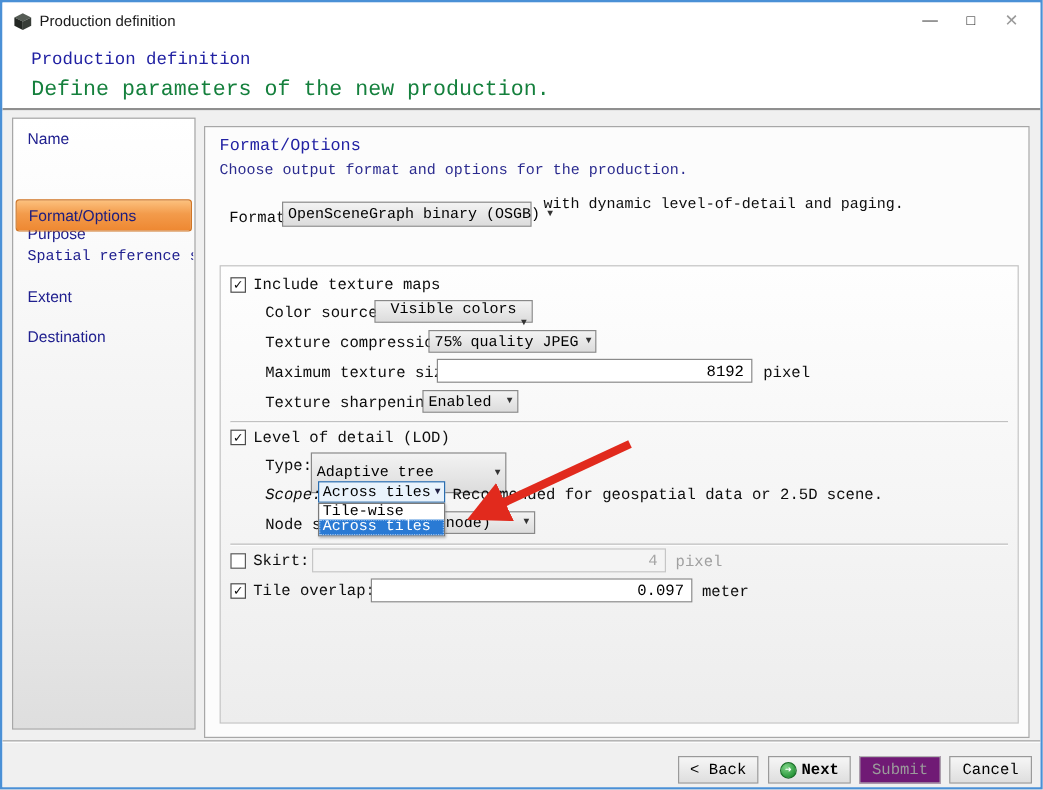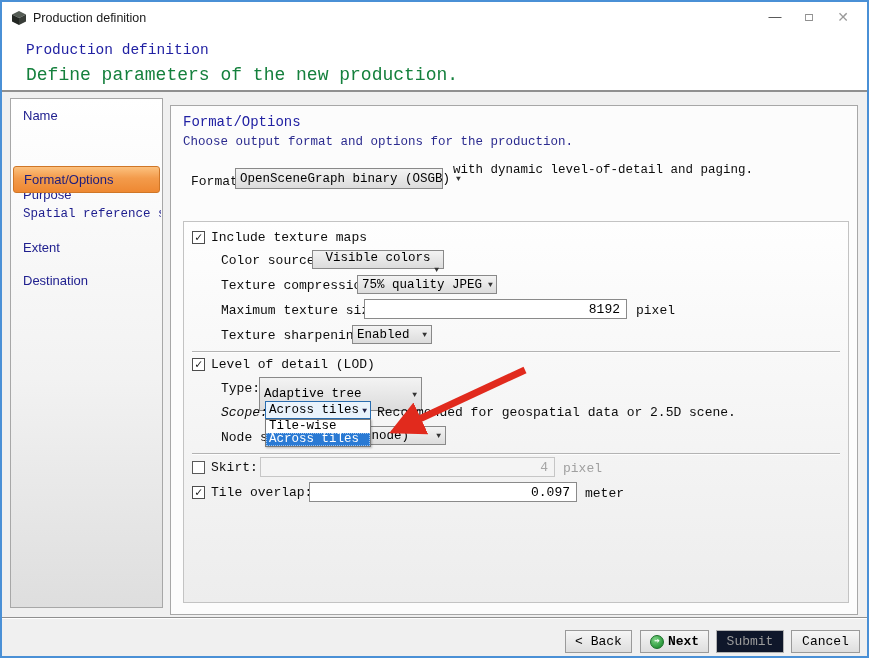--- a/index.html
+++ b/index.html
@@ -77,21 +77,21 @@
   .droplist .item.hl { background:#2a7ad4; color:#fff; outline:1px dotted #9cc3ee; outline-offset:-1px; }
   
   .footer-rule { position:absolute; left:0; right:0; top:525px; height:2px;
                  border-top:1px solid #8f8f8f; border-bottom:1px solid #ffffff; }
   .fbtn { position:absolute; top:538px; height:23px; background:linear-gradient(#f6f6f6,#dedede);
           border:1px solid #9a9a9a; font-family:"Liberation Mono","DejaVu Sans Mono",monospace;
           font-size:13px; color:#000; text-align:center; cursor:default;
           display:flex; align-items:center; justify-content:center; }
   .fbtn-back { left:563px; width:67px; }
   .fbtn-next { left:638px; width:69px; font-weight:bold; gap:4px; }
-  .fbtn-submit { left:714px; width:68px; background:#0f172a; border-color:#b3b3b3; color:#9b9b9b; }
+  .fbtn-submit { left:714px; width:68px; background:#701a75; border-color:#b3b3b3; color:#9b9b9b; }
   .fbtn-cancel { left:789px; width:69px; }
   .next-ico { width:14px; height:14px; border-radius:50%;
               background:radial-gradient(circle at 35% 30%, #7fd487, #2c9a3d 70%, #1d7a2c);
               border:1px solid #1a6f28; color:#fff; font-size:9px; line-height:13px;
               text-align:center; font-weight:bold; }
   
   .anno { position:absolute; left:0; top:0; width:869px; height:568px;
           pointer-events:none; z-index:20; }
 </style>
 </head>

